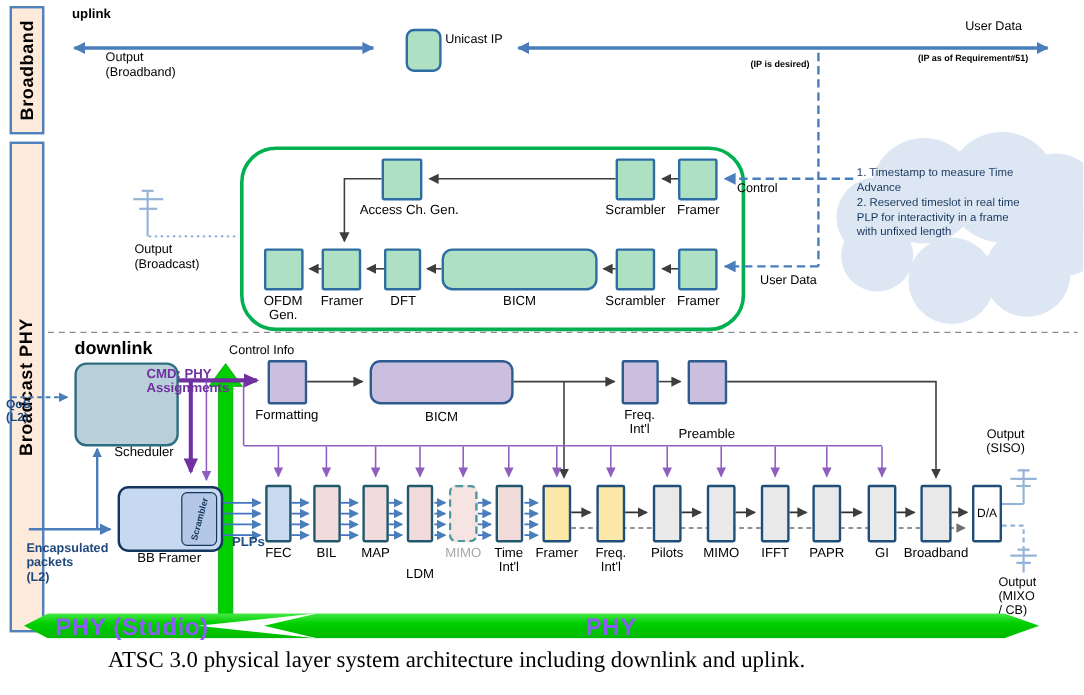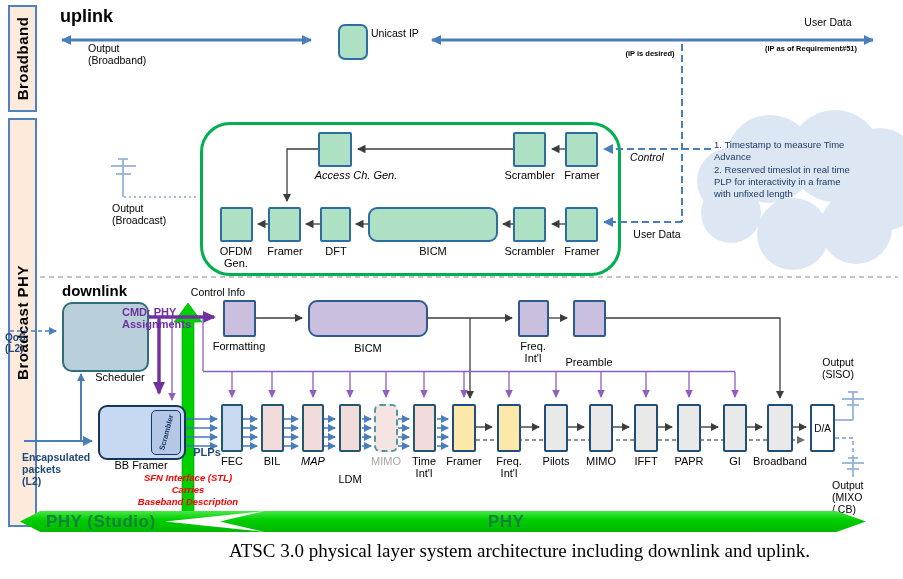--- a/index.html
+++ b/index.html
@@ -35,22 +35,22 @@
   .tiny{font-size:7.5px;font-weight:bold;}
   .red{color:#f00;font-weight:bold;font-style:italic;font-size:9.5px;line-height:1.25;}
   .container-green{position:absolute;border:3px solid #00b050;border-radius:30px;background:transparent;}
   .cl{position:absolute;border-radius:50%;background:#dde7f3;}
   .cloudtx{position:absolute;font-size:9.5px;line-height:1.3;color:#17365d;white-space:pre-line;text-align:left;}
   .band{position:absolute;left:20px;top:511px;width:846px;height:21px;
         background:linear-gradient(#4ae84a,#00cf00 40%,#00b800);
         clip-path:polygon(0% 50%,2.4% 0%,96.5% 0%,100% 50%,96.5% 100%,2.4% 100%);}
   .bandnotch{position:absolute;left:165px;top:511px;width:100px;height:21px;background:#fff;
         clip-path:polygon(0% 50%,100% 0%,55% 50%,100% 100%);}
-  .bandlbl{position:absolute;font-weight:bold;font-size:17px;color:#15803d;letter-spacing:.5px;}
-  .caption{position:absolute;left:90px;top:540px;width:720px;text-align:right;
+  .bandlbl{position:absolute;font-weight:bold;font-size:20px;color:#8b5cf6;letter-spacing:.5px;}
+  .caption{position:absolute;left:90px;top:540px;width:720px;text-align:left;
         font-family:"Liberation Serif","DejaVu Serif",serif;font-size:19px;color:#000;}
   svg.layer{position:absolute;left:0;top:0;}
 </style>
 </head>
 <body>
 
 <div id="stage">
 
   <div class="sidebar" style="top:5px;height:107px;">
     <span>Broadband</span>
@@ -224,46 +224,46 @@
     </g>
     <g stroke="#95b3d7" stroke-width="1.8" fill="none">
       <polyline points="835,438 853,438 853,457" stroke-dasharray="4,3"></polyline>
       <line x1="853" y1="457" x2="853" y2="477"></line>
         <line x1="842" y1="463" x2="864" y2="463"></line>
       <line x1="847" y1="469" x2="859" y2="469"></line>
         <line x1="848" y1="458" x2="858" y2="458"></line>
     </g>
   </svg>
 
-  <div class="lbl b left" style="left:60px;top:6px;width:80px;font-size:18px;">uplink</div>
+  <div class="lbl b left" style="left:60px;top:6px;width:80px;font-size:11px;">uplink</div>
   <div class="lbl small left" style="left:88px;top:43px;width:80px;">Output
 (Broadband)</div>
 
   <div class="blk g" style="left:338px;top:24px;width:30px;height:36px;border-radius:7px;"></div>
   <div class="lbl small left" style="left:371px;top:28px;width:62px;">Unicast IP</div>
   <div class="lbl small" style="left:798px;top:17px;width:60px;">User Data</div>
   <div class="lbl tiny" style="left:620px;top:50px;width:60px;">(IP is desired)</div>
   <div class="lbl tiny" style="left:758px;top:45px;width:106px;">(IP as of Requirement#51)</div>
 
-  <div class="lbl small" style="left:624px;top:152px;width:46px;font-style:italic;">Control</div>
+  <div class="lbl small" style="left:608px;top:152px;width:46px;">Control</div>
   <div class="lbl small" style="left:628px;top:229px;width:58px;">User Data</div>
   <div class="lbl small left" style="left:112px;top:203px;width:72px;">Output
 (Broadcast)</div>
 
   <div class="blk g" style="left:318px;top:132px;width:34px;height:35px;"></div>
   <div class="blk g" style="left:513px;top:132px;width:33px;height:35px;"></div>
   <div class="blk g" style="left:565px;top:132px;width:33px;height:35px;"></div>
   <div class="blk g" style="left:220px;top:207px;width:33px;height:35px;"></div>
   <div class="blk g" style="left:268px;top:207px;width:33px;height:35px;"></div>
   <div class="blk g" style="left:320px;top:207px;width:31px;height:35px;"></div>
   <div class="blk g" style="left:368px;top:207px;width:130px;height:35px;border-radius:9px;"></div>
   <div class="blk g" style="left:513px;top:207px;width:33px;height:35px;"></div>
   <div class="blk g" style="left:565px;top:207px;width:33px;height:35px;"></div>
 
-  <div class="lbl" style="left:302px;top:169px;width:108px;font-style:italic;">Access Ch. Gen.</div>
+  <div class="lbl" style="left:287px;top:169px;width:108px;">Access Ch. Gen.</div>
   <div class="lbl" style="left:501px;top:169px;width:57px;">Scrambler</div>
   <div class="lbl" style="left:559px;top:169px;width:46px;">Framer</div>
   <div class="lbl" style="left:212px;top:245px;width:48px;">OFDM
 Gen.</div>
   <div class="lbl" style="left:261px;top:245px;width:48px;">Framer</div>
   <div class="lbl" style="left:318px;top:245px;width:36px;">DFT</div>
   <div class="lbl" style="left:411px;top:245px;width:44px;">BICM</div>
   <div class="lbl" style="left:501px;top:245px;width:57px;">Scrambler</div>
   <div class="lbl" style="left:559px;top:245px;width:46px;">Framer</div>
 
@@ -289,23 +289,20 @@
 
   <div class="bbf abs" style="left:98px;top:405px;width:84px;height:51px;"></div>
   <div class="scr abs" style="left:151px;top:410px;width:28px;height:43px;">
     <span>Scrambler</span>
   </div>
   <div class="lbl" style="left:108px;top:459px;width:66px;">BB Framer</div>
   <div class="lbl b navy" style="left:189px;top:446px;width:36px;font-size:11px;">PLPs</div>
   <div class="lbl b navy left" style="left:22px;top:452px;width:86px;font-size:10.5px;">Encapsulated
 packets
 (L2)</div>
-  <div class="lbl red" style="left:128px;top:472px;width:120px;">SFN Interface (STL)
-Carries
-Baseband Description</div>
 
   <div class="blk bl" style="left:221px;top:404px;width:22px;height:48px;"></div>
   <div class="blk pk" style="left:261px;top:404px;width:23px;height:48px;"></div>
   <div class="blk pk" style="left:302px;top:404px;width:22px;height:48px;"></div>
   <div class="blk pk" style="left:339px;top:404px;width:22px;height:48px;"></div>
   <div class="mm abs" style="left:374px;top:404px;width:24px;height:48px;box-sizing:border-box;"></div>
   <div class="blk pk" style="left:413px;top:404px;width:23px;height:48px;"></div>
   <div class="blk yl" style="left:452px;top:404px;width:24px;height:48px;"></div>
   <div class="blk yl" style="left:497px;top:404px;width:24px;height:48px;"></div>
   <div class="blk gy" style="left:544px;top:404px;width:24px;height:48px;"></div>
@@ -313,21 +310,21 @@
   <div class="blk gy" style="left:634px;top:404px;width:24px;height:48px;"></div>
   <div class="blk gy" style="left:677px;top:404px;width:24px;height:48px;"></div>
   <div class="blk gy" style="left:723px;top:404px;width:24px;height:48px;"></div>
   <div class="blk gy" style="left:767px;top:404px;width:26px;height:48px;"></div>
   <div class="blk wh" style="left:810px;top:404px;width:25px;height:48px;">
     <span>D/A</span>
   </div>
 
   <div class="lbl" style="left:210px;top:455px;width:44px;">FEC</div>
   <div class="lbl" style="left:250px;top:455px;width:44px;">BIL</div>
-  <div class="lbl" style="left:291px;top:455px;width:44px;font-style:italic;">MAP</div>
+  <div class="lbl" style="left:291px;top:455px;width:44px;">MAP</div>
   <div class="lbl" style="left:328px;top:473px;width:44px;">LDM</div>
   <div class="lbl dim" style="left:364px;top:455px;width:44px;">MIMO</div>
   <div class="lbl" style="left:401px;top:455px;width:46px;">Time
 Int'l</div>
   <div class="lbl" style="left:441px;top:455px;width:46px;">Framer</div>
   <div class="lbl" style="left:486px;top:455px;width:46px;">Freq.
 Int'l</div>
   <div class="lbl" style="left:533px;top:455px;width:46px;">Pilots</div>
   <div class="lbl" style="left:578px;top:455px;width:46px;">MIMO</div>
   <div class="lbl" style="left:623px;top:455px;width:46px;">IFFT</div>

